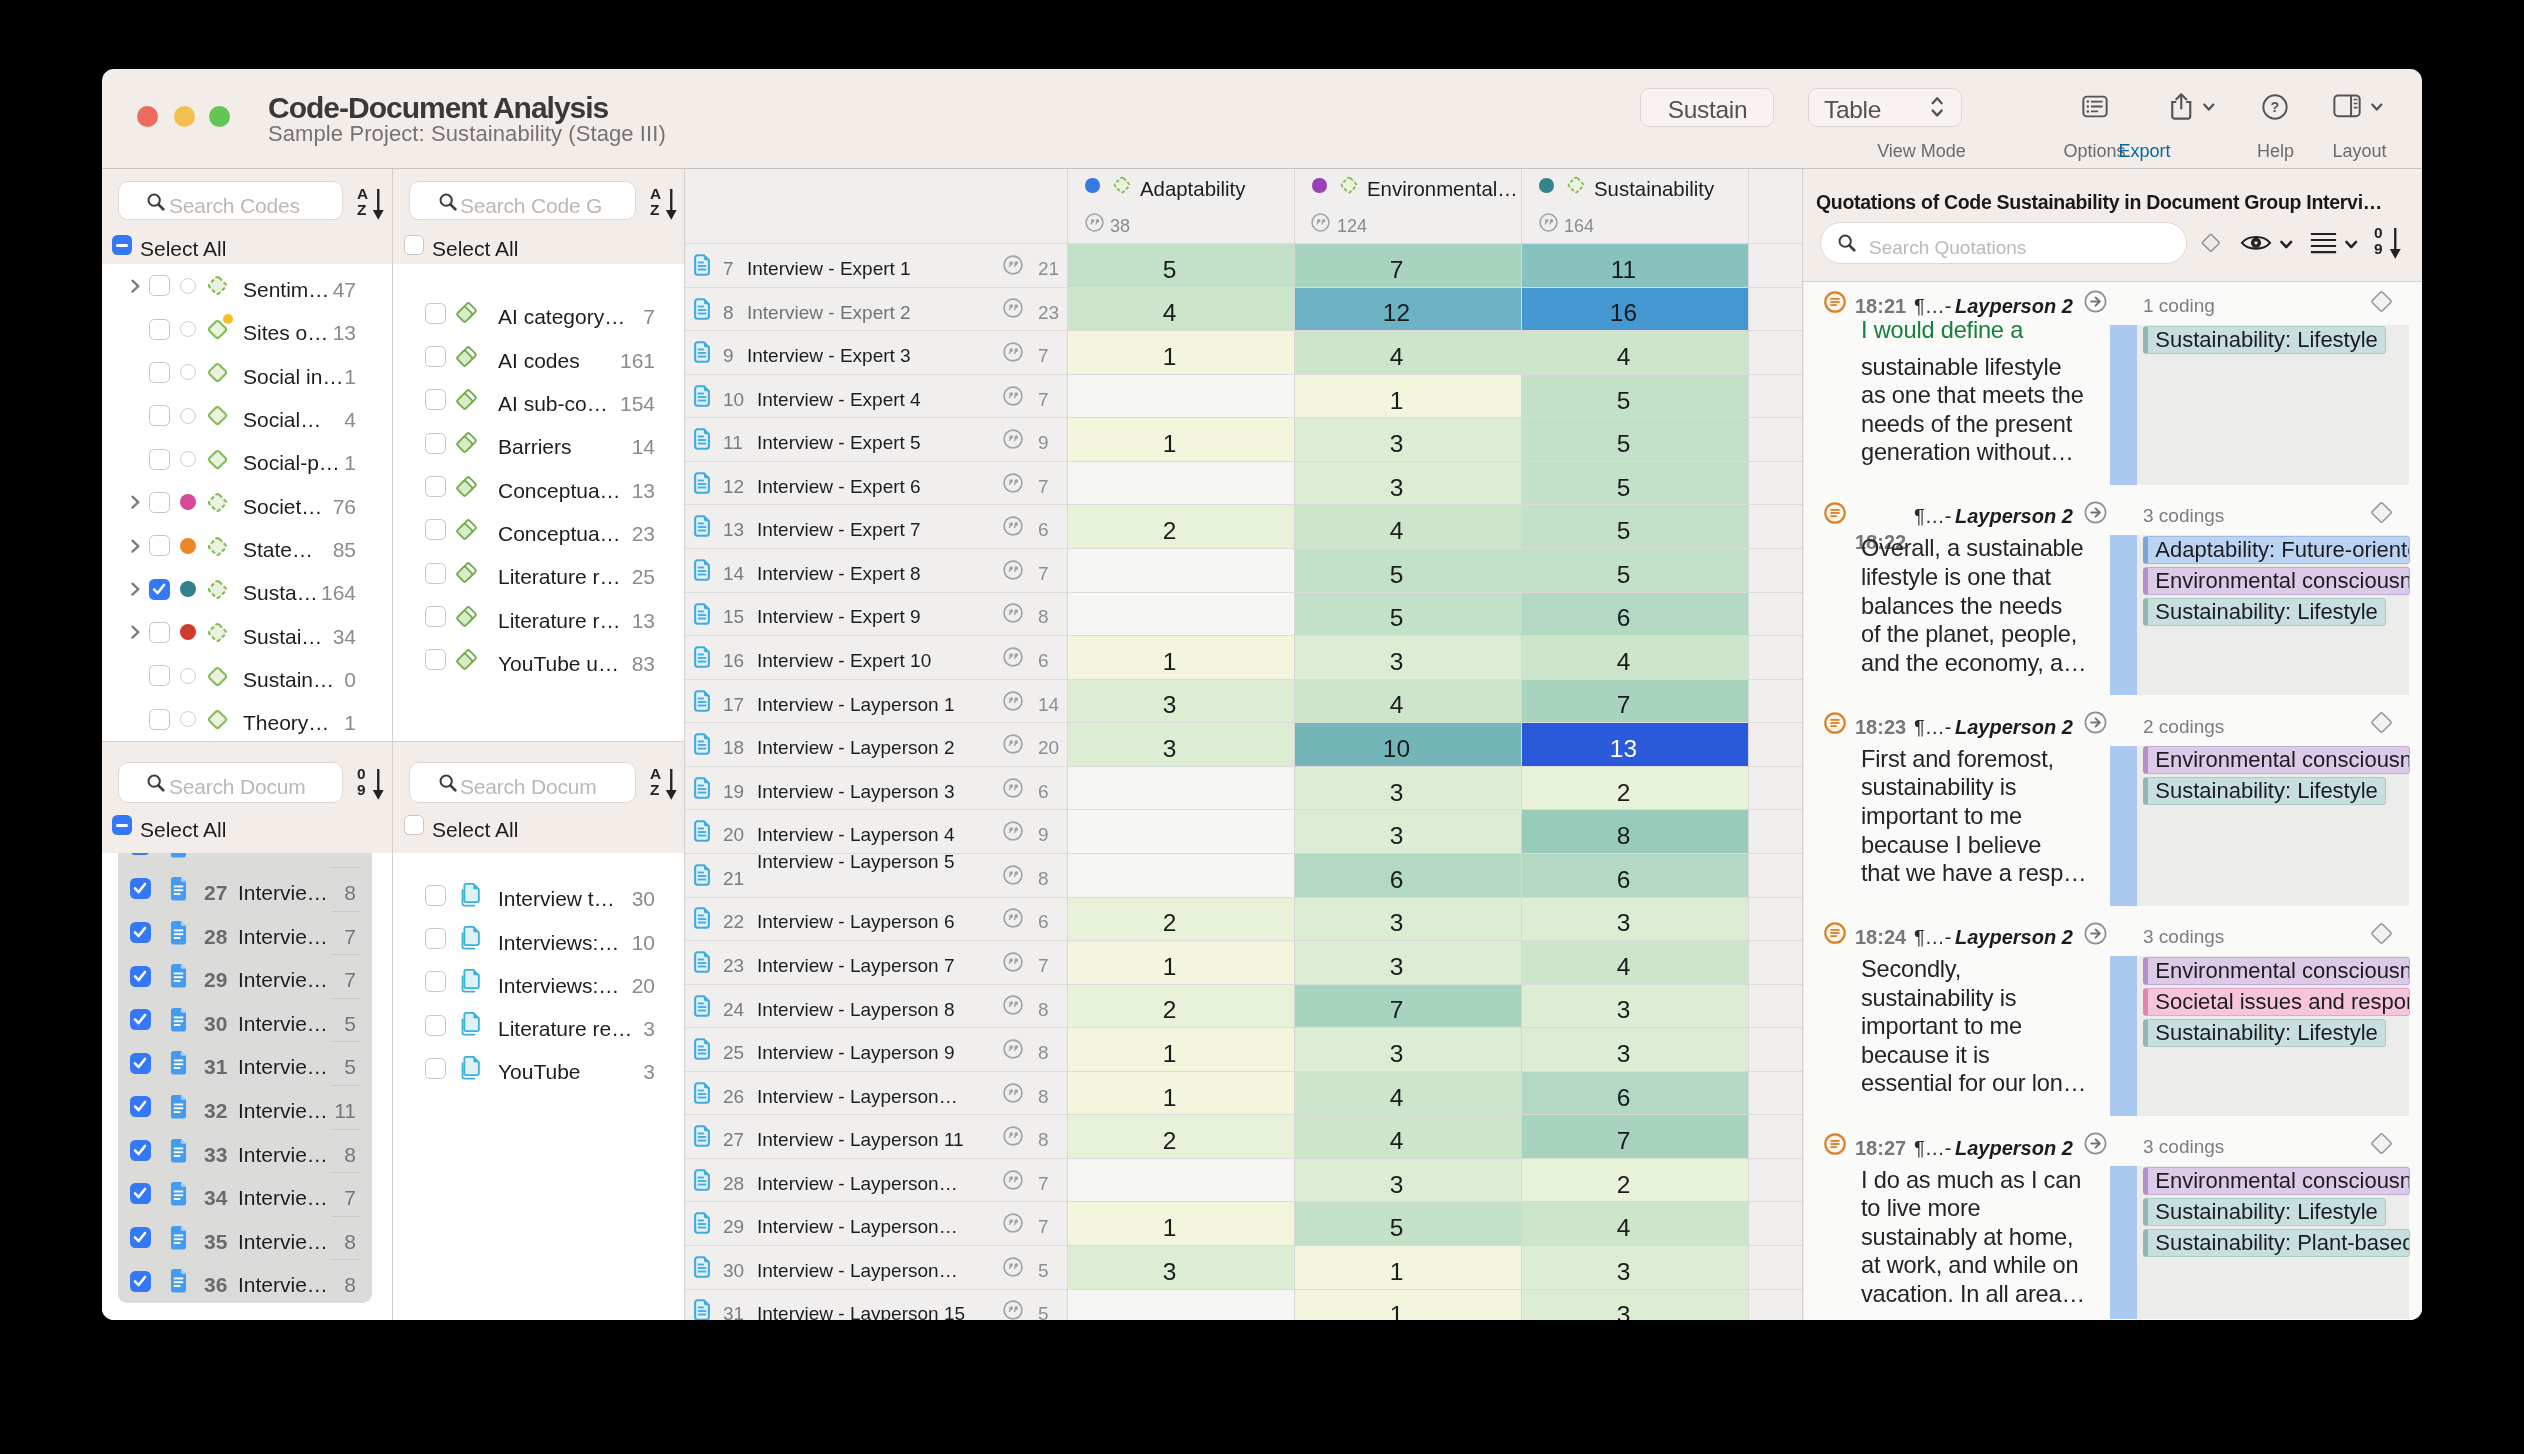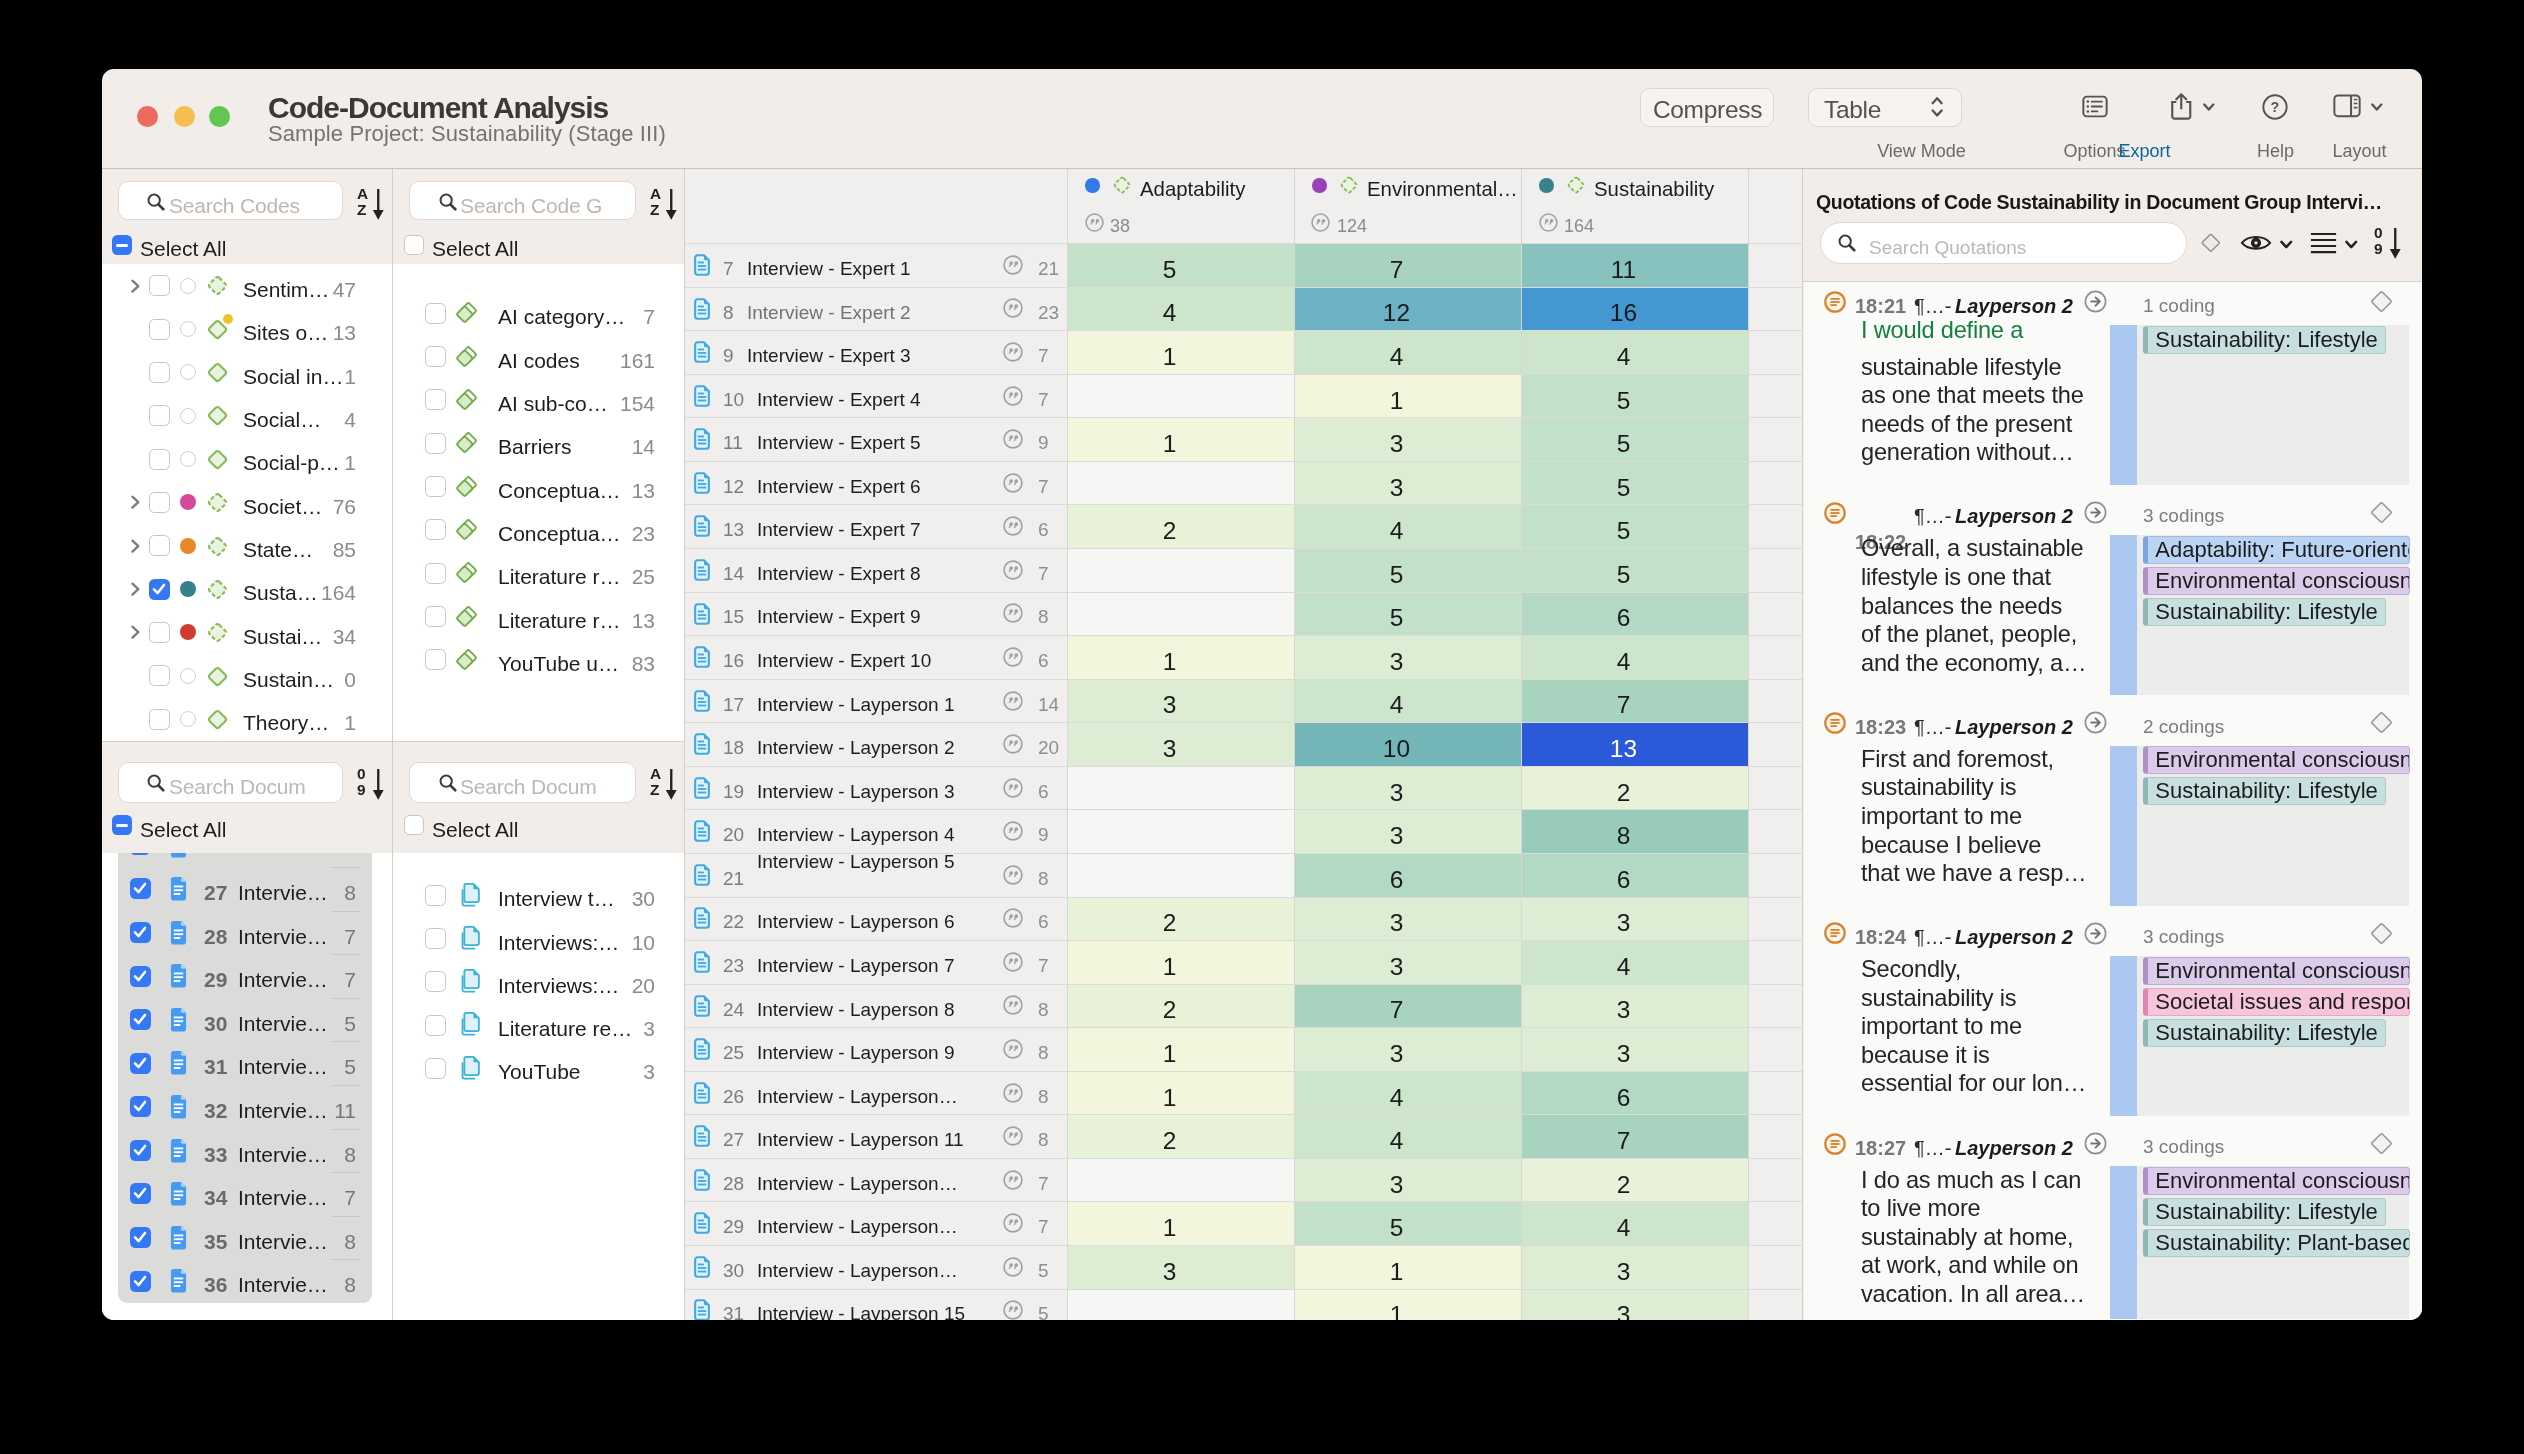--- a/index.html
+++ b/index.html
@@ -1,21 +1,21 @@
 <!DOCTYPE html>
 <html style="font-size:14.5px"><head><meta charset="utf-8"><style>html,body{margin:0;padding:0;background:#000;}#page{position:relative;width:2525px;height:1455px;background:#000;overflow:hidden;font-family:"Liberation Sans",sans-serif;}#win{position:absolute;left:102px;top:69px;width:2320px;height:1251px;background:#f3ede9;border-radius:11.8px;overflow:hidden;}div{box-sizing:border-box;}</style></head><body>
 <div id="page">
     <div id="win">
       <div style="position:absolute;left:35px;top:37px;width:21px;height:21px;border-radius:50%;background:#ed6a5e"></div>
       <div style="position:absolute;left:72px;top:37px;width:21px;height:21px;border-radius:50%;background:#f5bf4f"></div>
       <div style="position:absolute;left:107px;top:37px;width:21px;height:21px;border-radius:50%;background:#62c554"></div>
       <div style="position:absolute;left:166px;top:22px;font:700 30px/34px 'Liberation Sans',sans-serif;color:#3b3937;letter-spacing:-1px;white-space:nowrap">Code-Document Analysis</div>
       <div style="position:absolute;left:166px;top:52px;font:400 22px/25px 'Liberation Sans',sans-serif;color:#767270;letter-spacing:0.1px;white-space:nowrap">Sample Project: Sustainability (Stage III)</div>
       <div style="position:absolute;background:#f8f3f0;border:0.9px solid #ded8d4;border-radius:9px;left:1538px;top:19px;width:134px;height:39px"></div>
-      <div style="position:absolute;left:1515px;top:27px;width:181px;text-align:center;font:400 24.5px/28px 'Liberation Sans',sans-serif;color:#525254;letter-spacing:-0.3px;white-space:nowrap">Compress</div>
+      <div style="position:absolute;left:1515px;top:27px;width:181px;text-align:center;font:400 24.5px/28px 'Liberation Sans',sans-serif;color:#525254;letter-spacing:-0.3px;white-space:nowrap">Sustain</div>
       <div style="position:absolute;background:#f8f3f0;border:0.9px solid #ded8d4;border-radius:9px;left:1706px;top:19px;width:154px;height:39px"></div>
       <div style="position:absolute;left:1722px;top:27px;font:400 24.5px/28px 'Liberation Sans',sans-serif;color:#525254;letter-spacing:-0.3px;white-space:nowrap">Table</div>
       <svg style="position:absolute;left:1827px;top:26px" width="16.3" height="23.6" viewBox="0 0 18 26">
         <polyline points="4,9 9,3.5 14,9" fill="none" stroke="#545456" stroke-width="2.6" stroke-linecap="round" stroke-linejoin="round"></polyline>
         <polyline points="4,17 9,22.5 14,17" fill="none" stroke="#545456" stroke-width="2.6" stroke-linecap="round" stroke-linejoin="round"></polyline>
       </svg>
       <div style="position:absolute;left:1756px;top:72px;width:127px;text-align:center;font:400 18px/21px 'Liberation Sans',sans-serif;color:#6c6a68;white-space:nowrap">View Mode</div>
       <svg style="position:absolute;left:1980px;top:26px" width="26" height="23" viewBox="0 0 29 25">
         <rect x="1.5" y="1.5" width="26" height="22" rx="4" fill="none" stroke="#545456" stroke-width="2.2"></rect>
         <circle cx="6.5" cy="7" r="1.4" fill="#545456"></circle>

